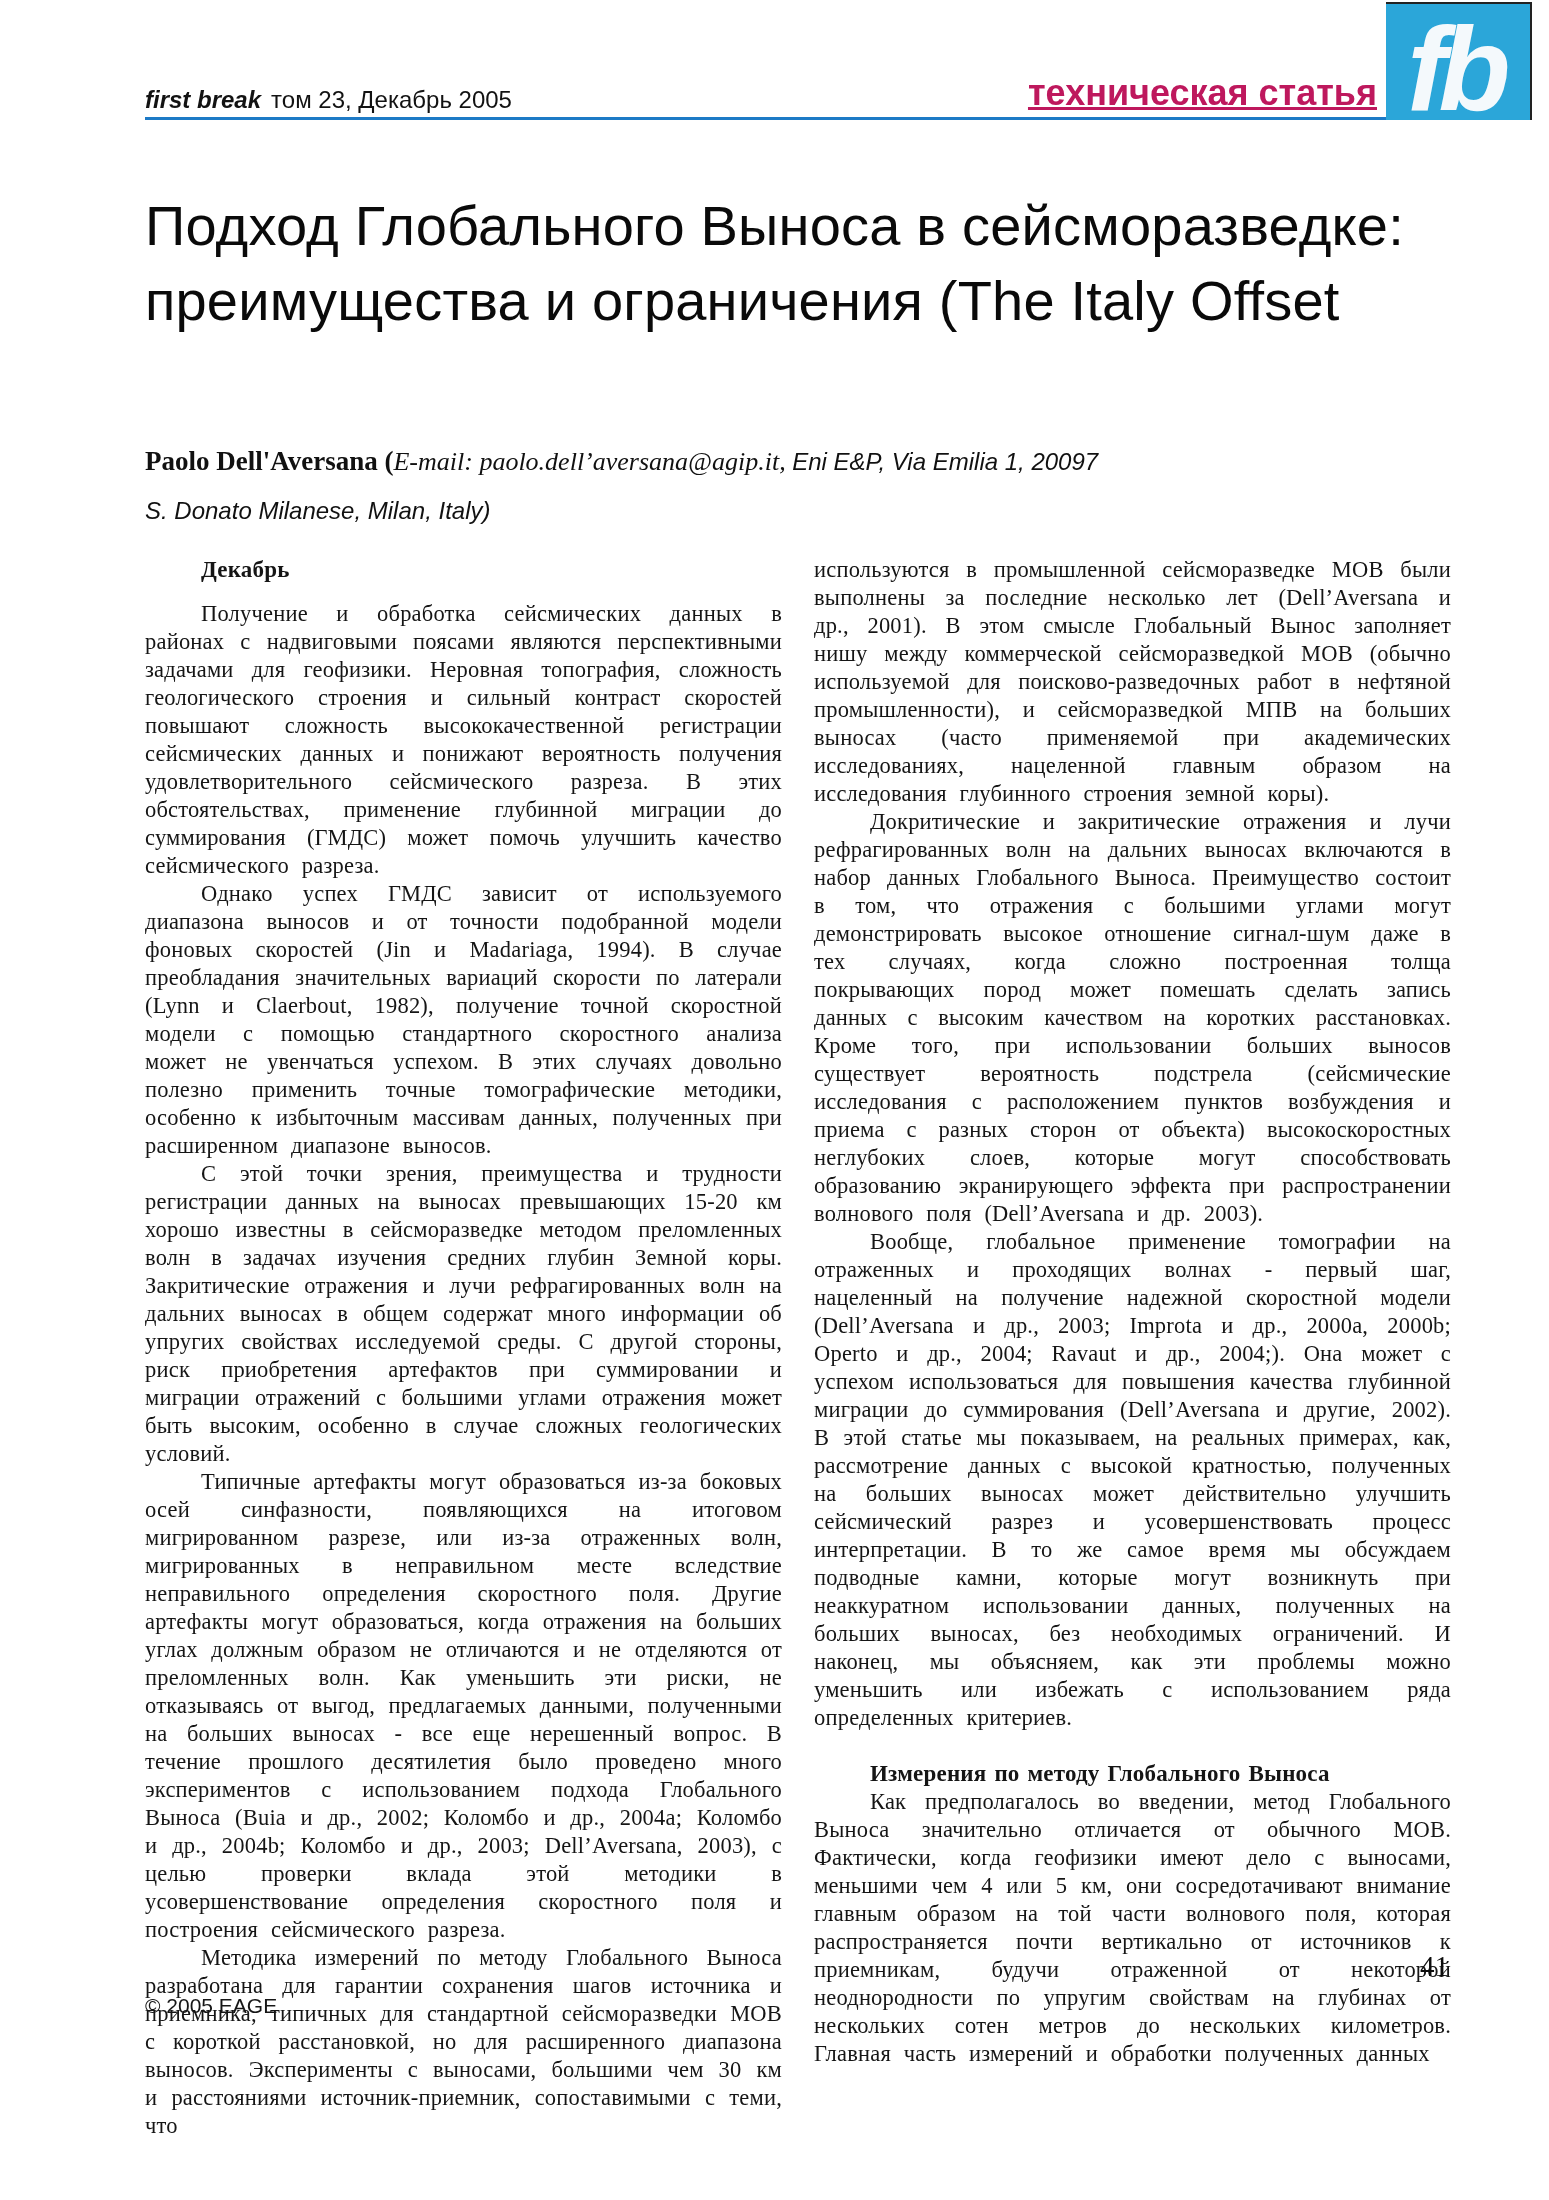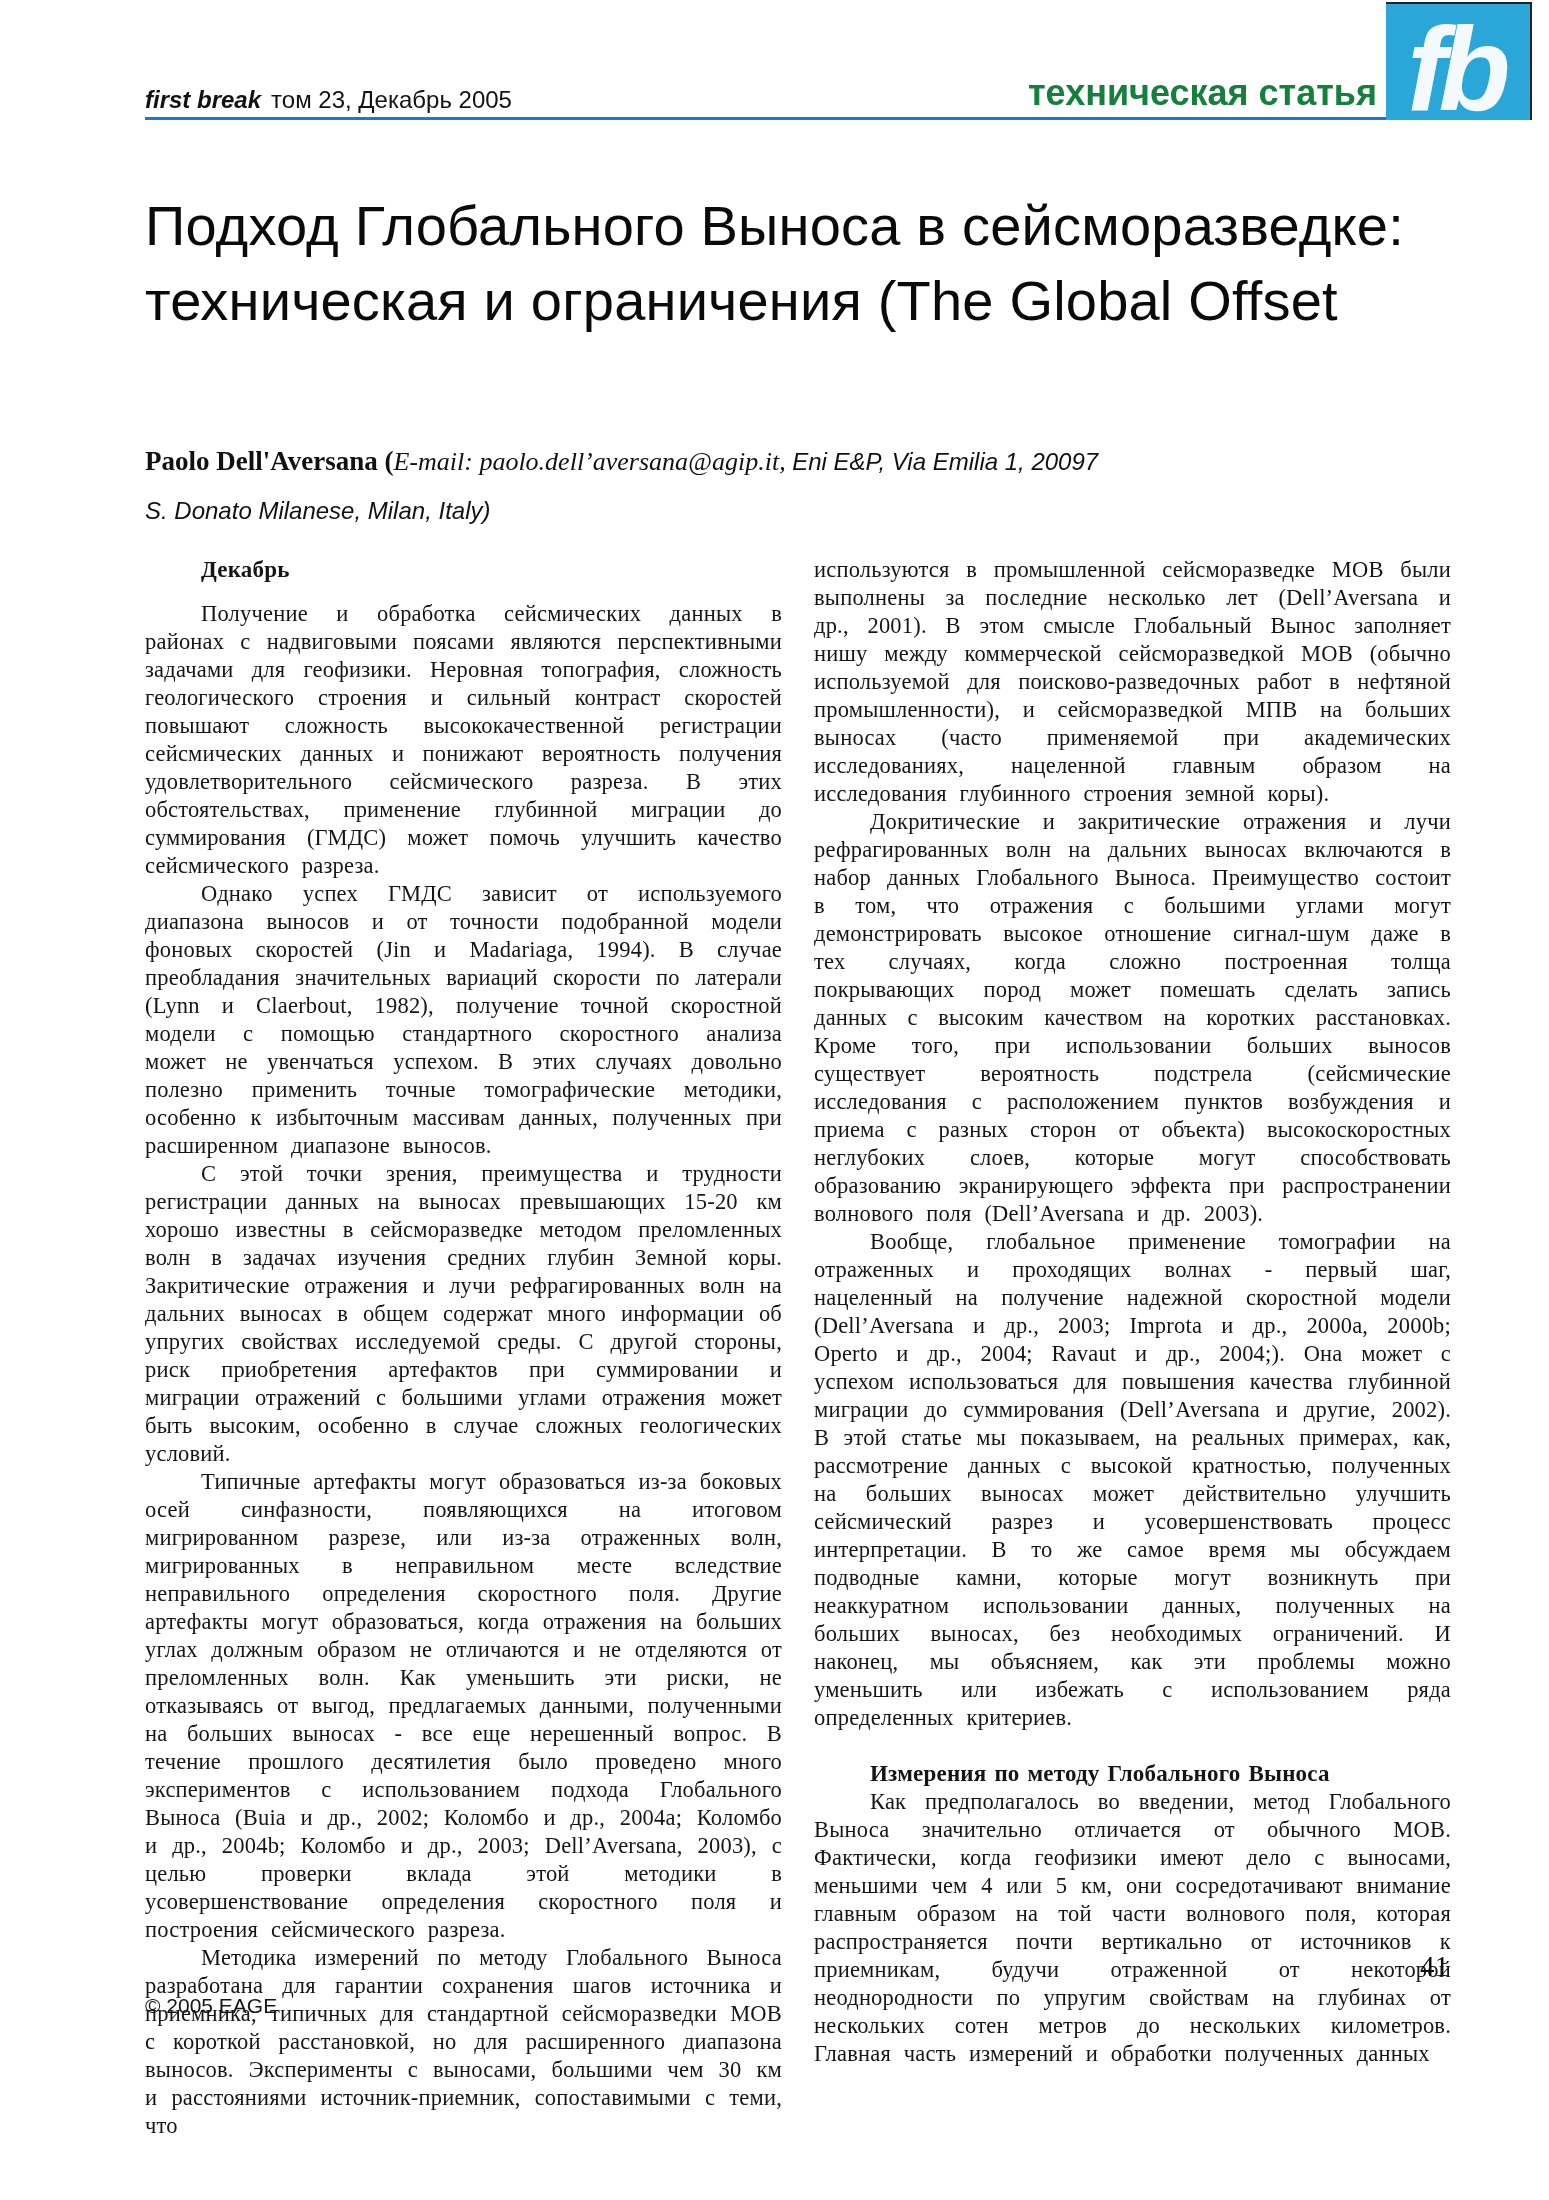--- a/index.html
+++ b/index.html
@@ -14,21 +14,21 @@
   
   .journal-line{
     position:absolute;left:145px;top:86px;
     font-family:"Liberation Sans",sans-serif;
     font-size:24px;color:#121212;white-space:nowrap;
   }
   .journal-name{font-style:italic;font-weight:bold;margin-right:10px;}
   .section-label{
     position:absolute;right:172px;top:72px;
     font-family:"Liberation Sans",sans-serif;
-    font-weight:bold;font-size:36px;color:#15803d;white-space:nowrap;
+    font-weight:bold;font-size:36px;color:#be185d;white-space:nowrap;text-decoration:underline;
   }
   .logo{
     position:absolute;left:1386px;top:2px;width:144px;height:116px;
     background:var(--logo-blue,#2ba6d9);
     border-top:2px solid #222;border-right:2px solid #222;
     overflow:hidden;text-align:center;
   }
   .logo span{
     display:inline-block;
     font-family:"Liberation Sans",sans-serif;
@@ -88,21 +88,21 @@
     <span class="journal-name">first break</span><span>том 23, Декабрь 2005</span>
   </div>
   <div class="section-label">техническая статья</div>
   <div class="logo">
     <span>fb</span>
   </div>
   <div class="header-rule"></div>
 
   <div class="article-title">
     <div>Подход Глобального Выноса в сейсморазведке:</div>
-    <div>техническая и ограничения (The Global Offset</div>
+    <div>преимущества и ограничения (The Italy Offset</div>
   </div>
 
   <div class="author-block">
     <div>
       <span class="author-name">Paolo Dell'Aversana (</span><span class="author-contact">E-mail: paolo.dell’aversana@agip.it, </span><span class="author-affiliation">Eni E&amp;P, Via Emilia 1, 20097</span>
     </div>
     <div class="author-line2">S. Donato Milanese, Milan, Italy)</div>
   </div>
 
   <div class="col col-left">

